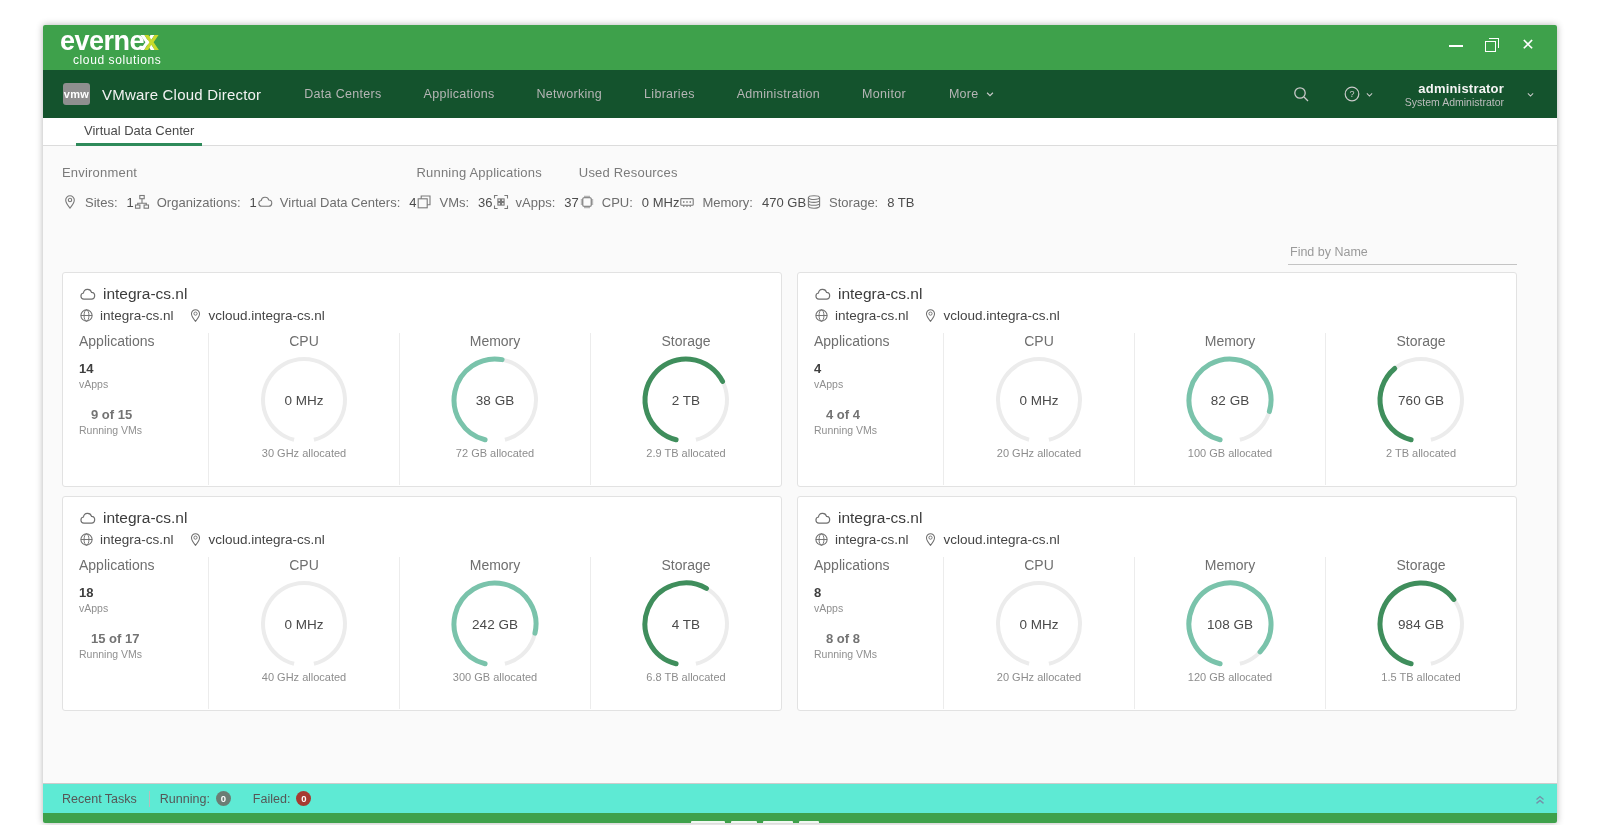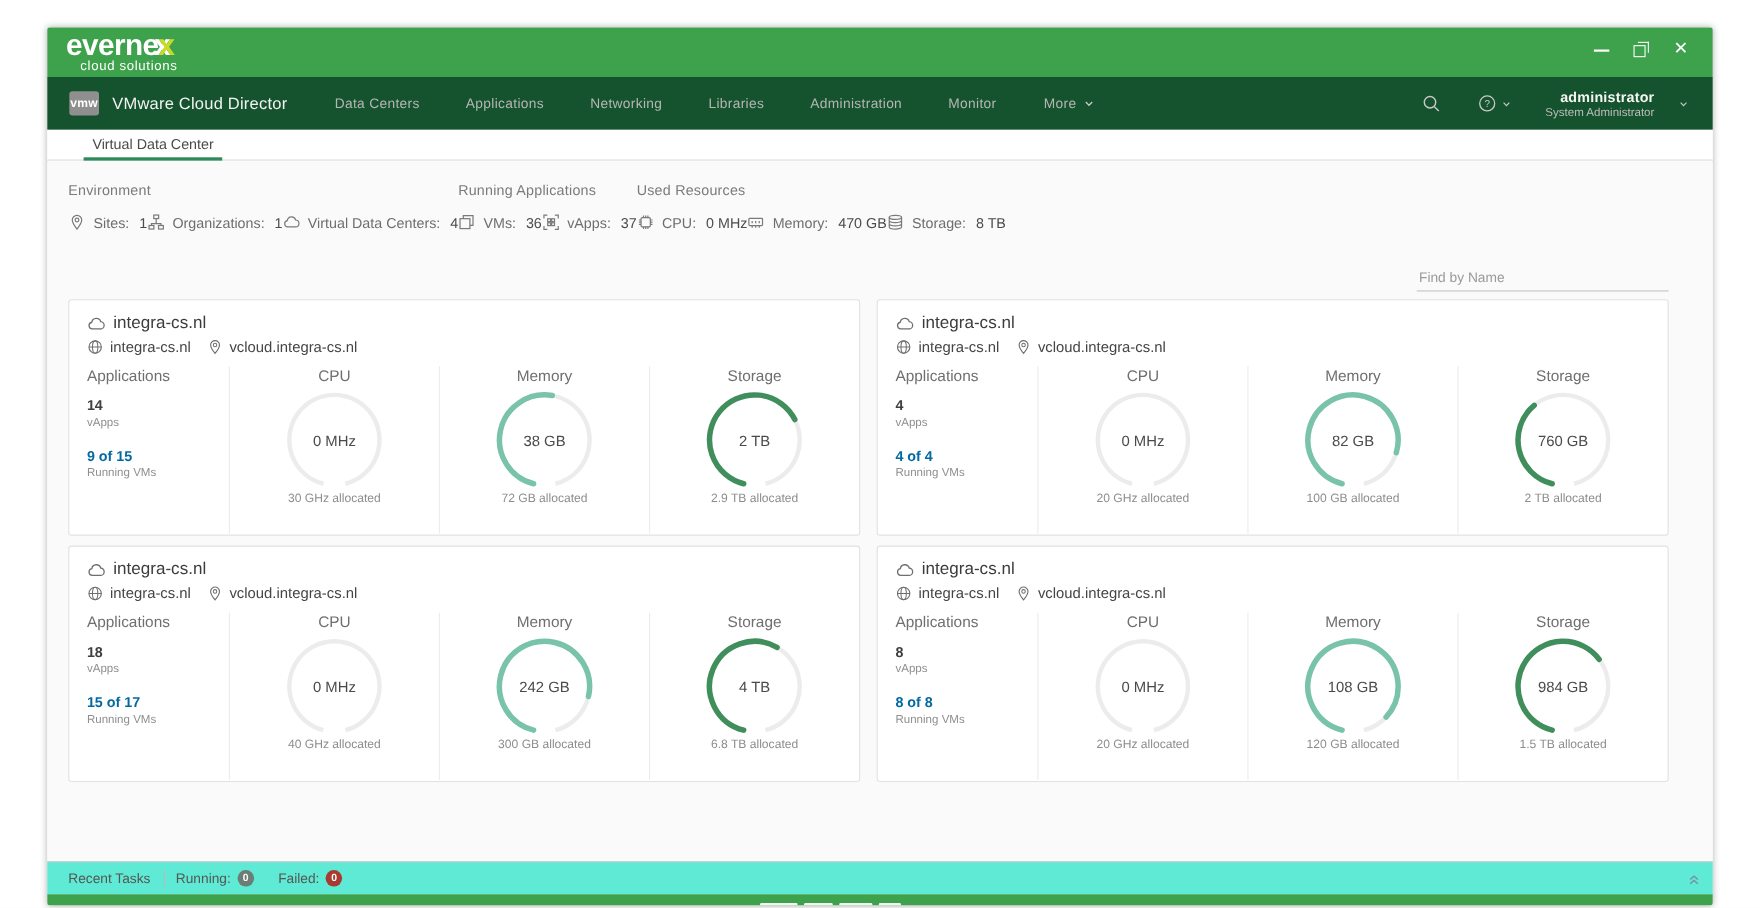--- a/index.html
+++ b/index.html
@@ -78,21 +78,21 @@
   .card-name { display:flex; align-items:center; gap:7px; font-size:15.5px; color:#3c3c3c; cursor:pointer; }
   .card-name svg { width:17px; height:17px; stroke:#6f6f6f; fill:none; stroke-width:1.1; }
   .card-sub { display:flex; align-items:center; gap:6px; margin-top:5px; font-size:13.5px; color:#454545; }
   .card-sub svg { width:15px; height:15px; stroke:#6f6f6f; fill:none; stroke-width:1.1; }
   .card-sub .sub2 { margin-left:8px; }
   .card-cols { display:flex; margin-top:10px; height:152px; }
   .acol { flex:0 0 145px; padding-left:16px; }
   .acol-title { font-size:14px; color:#6f6f6f; }
   .acol-num { font-size:13px; font-weight:bold; color:#3f3f3f; margin-top:12px; }
   .acol-cap { font-size:10.5px; color:#8f8f8f; margin-top:2px; }
-  .acol-num2 { font-size:13px; font-weight:bold; color:#0369a1; margin-top:17px; }
+  .acol-num2 { font-size:13px; font-weight:bold; color:#737373; margin-top:17px;margin-left:12px; }
   .gcol { flex:1; border-left:1px solid #ececec; display:flex; flex-direction:column; align-items:center; }
   .gtitle { font-size:14px; color:#6f6f6f; }
   .gauge { width:92px; height:92px; margin-top:5px; }
   .gcenter { font-size:13.5px; fill:#4a4a4a; text-anchor:middle;
     font-family:"Liberation Sans","DejaVu Sans",sans-serif; }
   .galloc { font-size:11px; color:#8d8d8d; margin-top:1px; }
 
   
   .tasksbar { position:absolute; left:0; top:758px; width:100%; height:30px; background:#5eead4;
     border-top:1px solid #ccc; display:flex; align-items:center; font-size:12.5px; color:#565656; }

